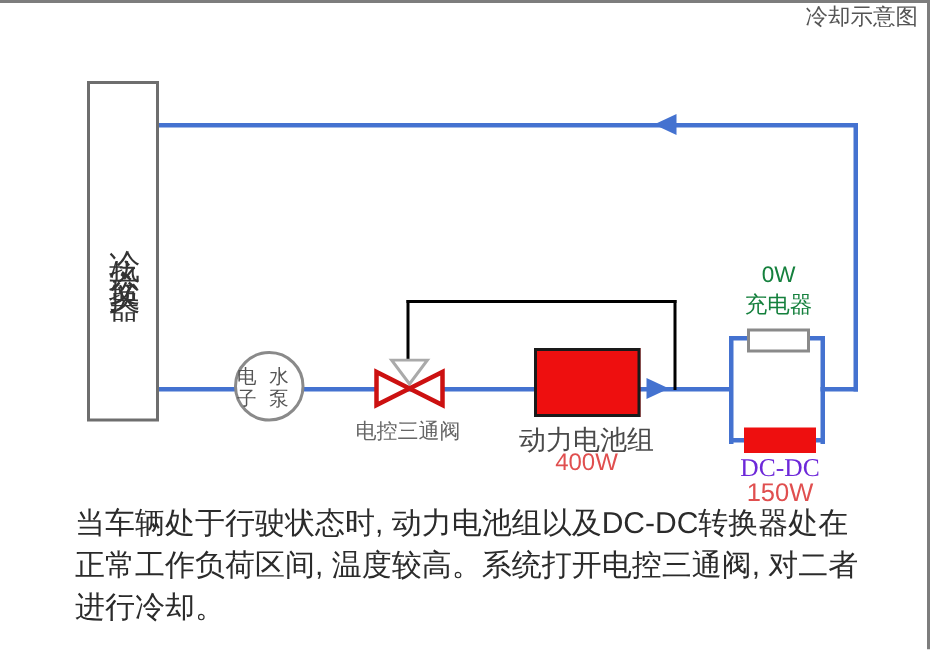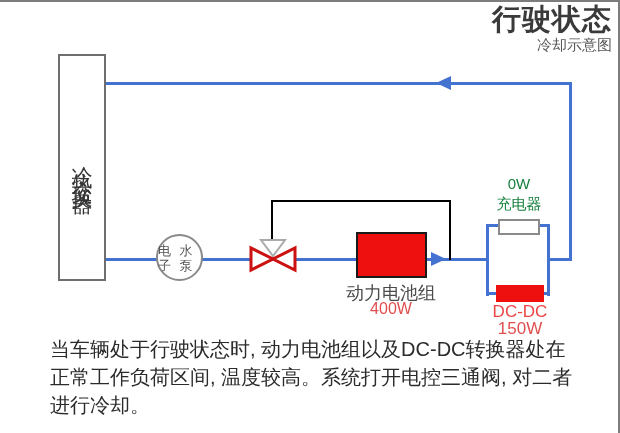--- a/index.html
+++ b/index.html
@@ -49,21 +49,21 @@
   .battery { position:absolute; left:356px; top:230px; width:71px; height:46px; background:#ee0f0f; border:2px solid #1a1a1a; }
   .battery-caption { position:absolute; left:341px; top:283px; width:100px; text-align:center; }
   .battery-caption .name { font-size:18px; color:#4a4a4a; line-height:16px; }
   .battery-caption .power { font-size:16px; color:#e04f4f; line-height:16px; }
 
   
   .charger-caption { position:absolute; left:484px; top:172px; width:70px; text-align:center; font-size:15px; color:#15803d; line-height:20px; }
   .charger { position:absolute; left:498px; top:217px; width:42px; height:16px; background:#fff; border:2px solid #8a8a8a; }
   .dcdc { position:absolute; left:496px; top:283px; width:48px; height:17px; background:#ee0f0f; }
   .dcdc-caption { position:absolute; left:482px; top:301px; width:76px; text-align:center; }
-  .dcdc-caption .name { font-size:17px; color:#ef4444; line-height:17px; }
+  .dcdc-caption .name { font-size:17px; color:#6d28d9; line-height:17px;font-family:Liberation Serif, serif; }
   .dcdc-caption .power { font-size:17px; color:#e04f4f; line-height:17px; }
 
   
   .arrow-left {
     position:absolute; left:436px; top:74px; width:0; height:0;
     border-top:7px solid transparent; border-bottom:7px solid transparent;
     border-right:15px solid #4472d0;
   }
   .arrow-right {
     position:absolute; left:431px; top:250px; width:0; height:0;
@@ -73,21 +73,20 @@
 
   
   .caption { position:absolute; left:20px; top:333px; width:592px; font-size:20px; line-height:28px; color:#2b2b2b;margin-left:30px; }
 </style>
 </head>
 <body>
 
 <div class="page">
 
   <div class="header">
-    <div class="title">行驶状态</div>
     <div class="subtitle">冷却示意图</div>
   </div>
 
   <div class="pipe" style="left:106px; top:80px; width:466px; height:3px;"></div>
   <div class="pipe" style="left:569px; top:80px; width:3px; height:179px;"></div>
   <div class="pipe" style="left:106px; top:256px; width:382px; height:3px;"></div>
   <div class="pipe" style="left:486px; top:222px; width:3px; height:72px;"></div>
   <div class="pipe" style="left:486px; top:222px; width:14px; height:3px;"></div>
   <div class="pipe" style="left:539px; top:222px; width:11px; height:3px;"></div>
   <div class="pipe" style="left:547px; top:222px; width:3px; height:72px;"></div>
@@ -109,20 +108,21 @@
   <div class="pump">
     <div>电子</div>
     <div>水泵</div>
   </div>
 
   <svg class="valve-svg" width="52" height="40" viewBox="0 0 52 40">
     <polygon points="14,1 38,1 26,17" fill="#ffffff" stroke="#aaaaaa" stroke-width="2"></polygon>
     <polygon points="4,9 4,31 26,20" fill="#ffffff" stroke="#cc1111" stroke-width="3"></polygon>
     <polygon points="48,9 48,31 26,20" fill="#ffffff" stroke="#cc1111" stroke-width="3"></polygon>
   </svg>
+  <div class="valve-label">电控三通阀</div>
 
   <div class="battery"></div>
   <div class="battery-caption">
     <div class="name">动力电池组</div>
     <div class="power">400W</div>
   </div>
 
   <div class="charger-caption">
     <div>0W</div>
     <div>充电器</div>

